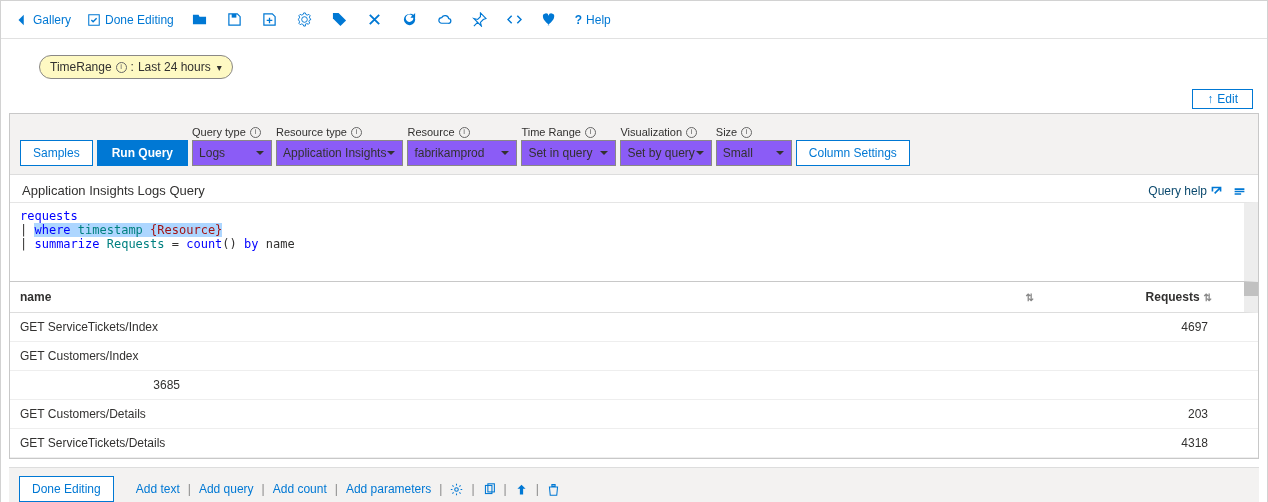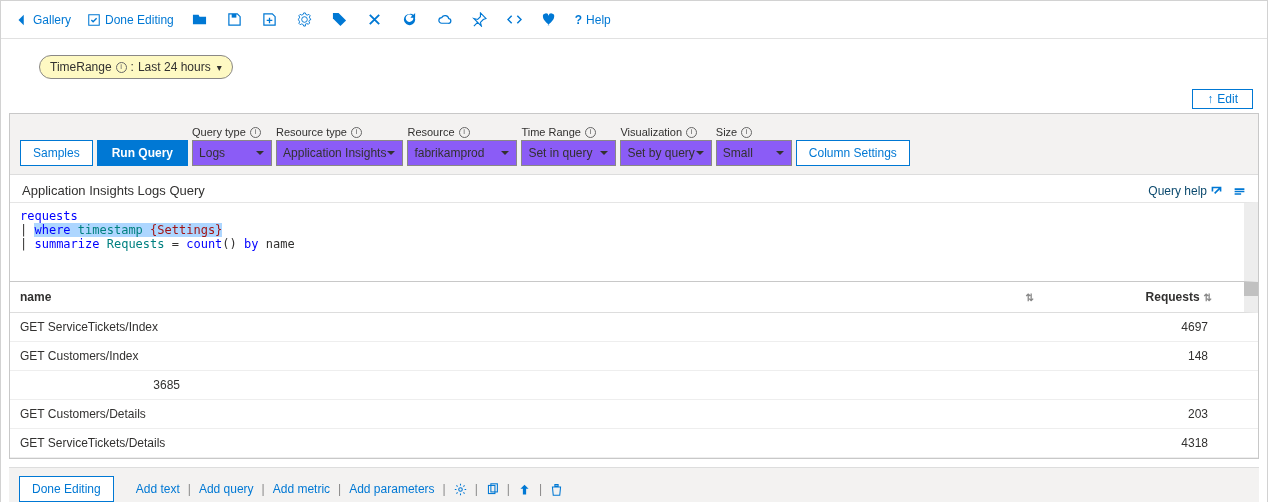--- a/index.html
+++ b/index.html
@@ -348,21 +348,21 @@
         <span class="mini-icon" style="color:#0078d4;position:relative;">
           <svg viewBox="0 0 16 16">
               <path d="M2 4h12v2H2zM2 7h12v2H2zM2 10h8v2H2z"></path>
             </svg>
         </span>
       </div>
     </div>
 
     <div class="editor">
 <div><span class="tbl">requests</span></div>
-<div><span class="pipe">| </span><span class="highlight"><span class="kw">where</span> <span class="col">timestamp</span> <span class="param">{Settings}</span></span></div>
+<div><span class="pipe">| </span><span class="highlight"><span class="kw">where</span> <span class="col">timestamp</span> <span class="param">{Resource}</span></span></div>
 <div><span class="pipe">| </span><span class="kw">summarize</span> <span class="col">Requests</span> <span class="pipe">= </span><span class="kw">count</span><span class="pipe">() </span><span class="kw">by</span> <span class="pipe">name</span></div>
     </div>
 
     <div class="table-wrap">
       <div class="table-head">
         <div class="th-name">
           <span>name</span>
         </div>
         <div class="name-sort-spacer">
             <span class="sort-ic">⇅</span>
@@ -372,21 +372,20 @@
           <span class="sort-ic">⇅</span>
         </div>
       </div>
       <div class="table-body" id="table-body">
           <div class="table-row">
             <div class="td-name">GET ServiceTickets/Index</div>
             <div class="td-req">4697</div>
           </div>
           <div class="table-row">
             <div class="td-name">GET Customers/Index</div>
-            <div class="td-req">148</div>
           </div>
           <div class="table-row">
             <div class="td-req">3685</div>
           </div>
           <div class="table-row">
             <div class="td-name">GET Customers/Details</div>
             <div class="td-req">203</div>
           </div>
           <div class="table-row">
             <div class="td-name">GET ServiceTickets/Details</div>
@@ -396,21 +395,21 @@
     </div>
   </div>
 
   <div class="footer-bar">
     <button class="btn-secondary">Done Editing</button>
     <span style="width:6px"></span>
     <span class="link">Add text</span>
     <span class="sep">|</span>
     <span class="link">Add query</span>
     <span class="sep">|</span>
-    <span class="link">Add metric</span>
+    <span class="link">Add count</span>
     <span class="sep">|</span>
     <span class="link">Add parameters</span>
     <span class="sep">|</span>
     <span class="mini-icon">
         <svg viewBox="0 0 16 16">
           <circle cx="8" cy="8" r="2.2" fill="none" stroke="#0078d4" stroke-width="1.3"></circle>
           <path d="M8 1v2M8 13v2M1 8h2M13 8h2M3 3l1.4 1.4M11.6 11.6L13 13M13 3l-1.4 1.4M4.4 11.6L3 13" stroke="#0078d4" stroke-width="1.3"></path>
         </svg>
       </span>
     <span class="sep">|</span>

